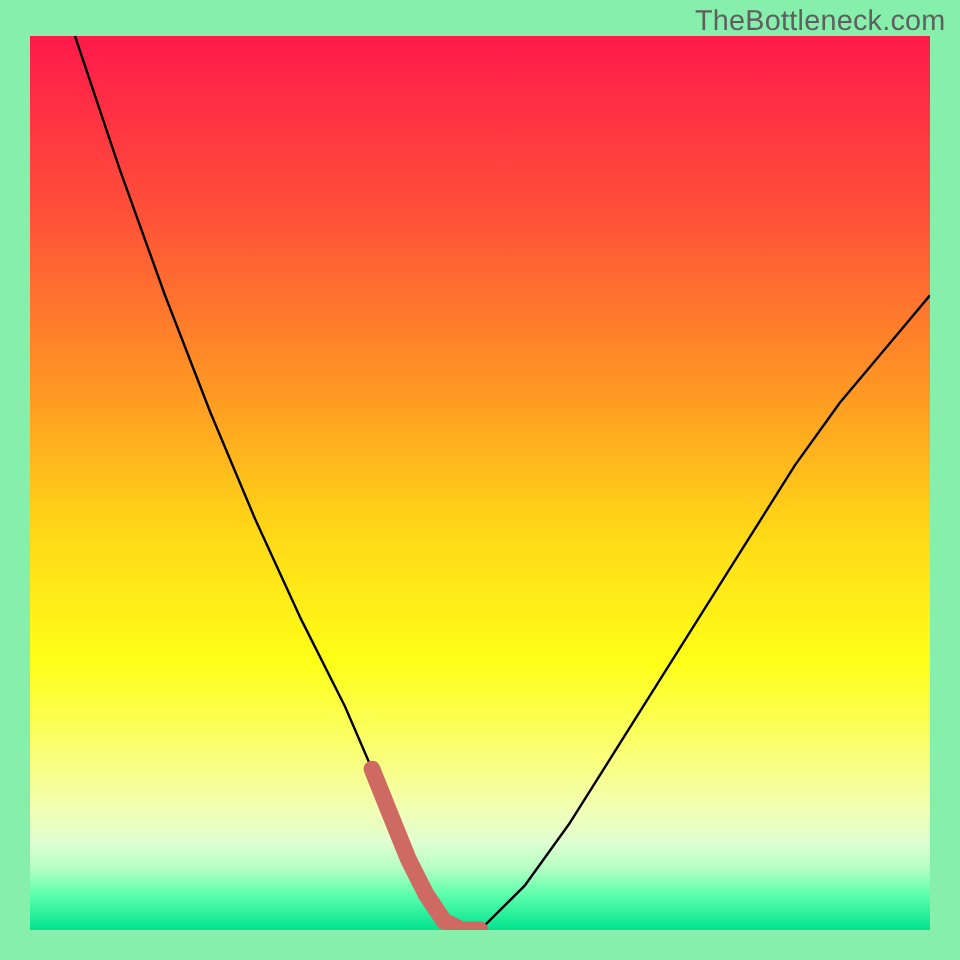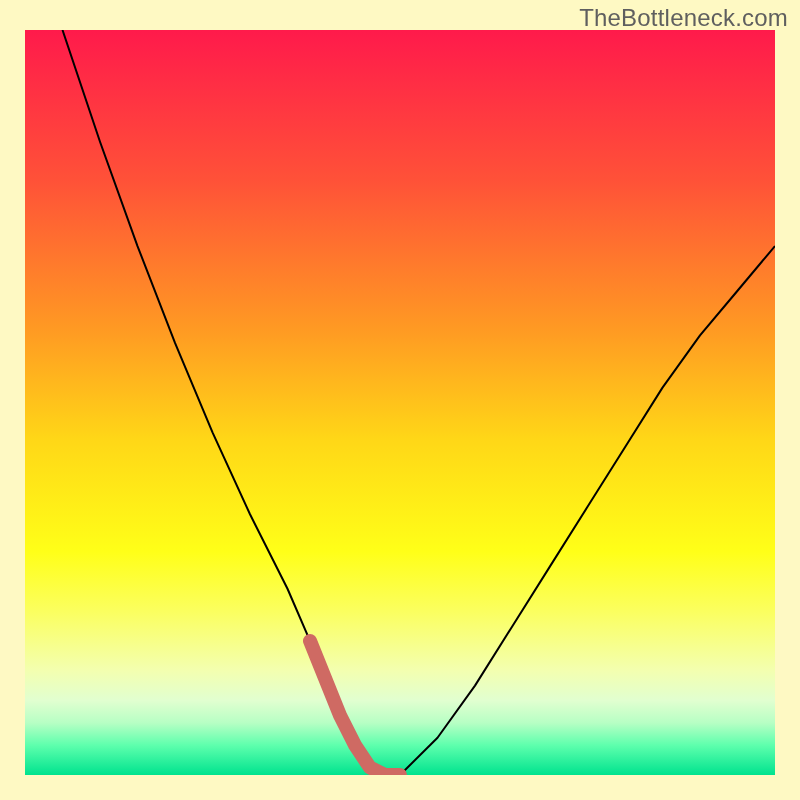--- a/index.html
+++ b/index.html
@@ -1,21 +1,21 @@
 <!DOCTYPE html>
 <html><head>
 <meta charset="utf-8">
 <style>
   * { margin: 0; padding: 0; box-sizing: border-box; }
   html, body { width: 800px; height: 800px; overflow: hidden; background: #000; }
   .frame {
     position: relative;
     width: 800px;
     height: 800px;
-    background: #fef9c3;
+    background: #86efac;
   }
   .watermark {
     position: absolute;
     top: 4px;
     right: 12px;
     font-family: Arial, Helvetica, sans-serif;
     font-size: 24px;
     font-weight: 500;
     color: #5f5f5f;
     letter-spacing: 0.2px;

